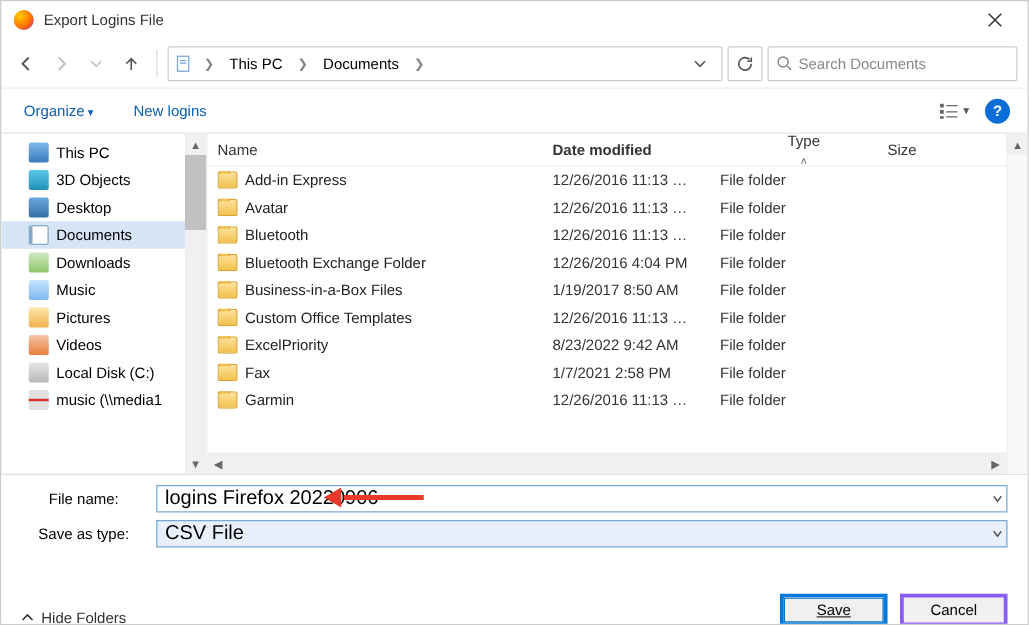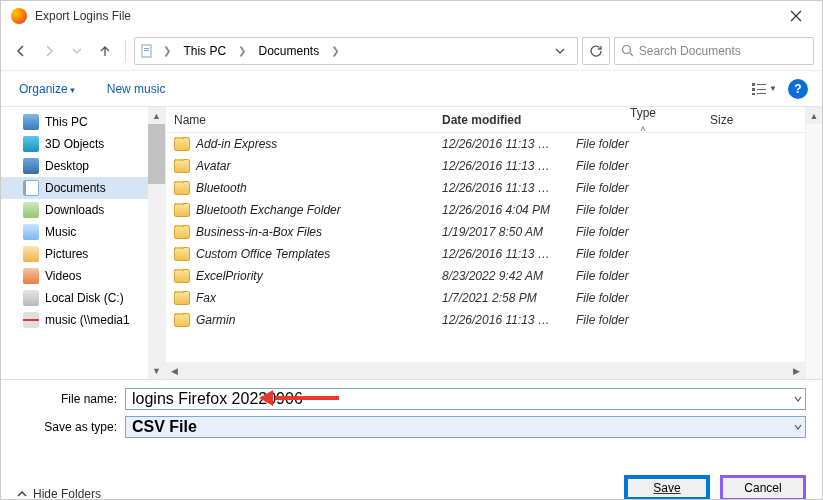--- a/index.html
+++ b/index.html
@@ -41,37 +41,37 @@
 .tree-item.selected { background:#d5e5f5;}
 .files-panel { flex:1; display:flex; flex-direction:column; position:relative;}
 .col-headers { height:26px; display:flex; align-items:center; border-bottom:1px solid #eee; padding-left:8px; color:#333;}
 .col { display:flex; align-items:center; gap:4px;}
 .col-name { width: 268px;}
 .col-date { width: 134px; font-weight: bold;}
 .col-type { width: 134px; flex-direction: column;}
 .col-size { flex:1;align-items:center;}
 .sort-arrow { font-size:9px; color:#666;}
 .files-list { flex:1; overflow:hidden;}
-.file-row { height:22px; display:flex; align-items:center; padding-left:8px;font-style:italic;}
+.file-row { height:22px; display:flex; align-items:center; padding-left:8px;}
 .file-row .cell { overflow:hidden; text-overflow:ellipsis; white-space:nowrap; color:#222;}
 .file-row .cell.name { width:268px; display:flex; align-items:center; gap:6px;}
 .file-row .cell.date { width:134px; color:#333;}
 .file-row .cell.type { width:134px; color:#333;}
 .folder-icon { width:16px; height:14px; background: linear-gradient(#ffe29a,#f2c14e); border:1px solid #d9a53a; border-radius:2px; position:relative;}
 .folder-icon::before { content:""; position:absolute; top:-4px; left:0; width:7px; height:4px; background:#f2c14e; border-radius:1px 1px 0 0; border:1px solid #d9a53a; border-bottom:none;}
 .files-hscroll { height:17px; background:#f0f0f0; display:flex; align-items:center; justify-content:space-between; padding:0;}
 .hs-arrow { width:17px; height:17px; display:flex; align-items:center; justify-content:center; color:#666; font-size:9px;}
 .right-gutter { width:17px; background:#f8f8f8; border-left:1px solid #eee;}
 .right-gutter .gutter-up { height:17px; display:flex;align-items:center;justify-content:center;font-size:9px;color:#666;background:#f0f0f0;}
 .form-area { height:64px; border-top:1px solid #e0e0e0; padding:8px 16px; display:flex; flex-direction:column; gap:6px; background:#fff;}
 .form-row { display:flex; align-items:center; gap:8px;}
-.form-label { width:100px; text-align:right; }
+.form-label { width:100px; text-align:center; }
 .form-input-wrap { flex:1; position:relative;}
 .form-input { width:100%; height:22px; border:1px solid #7aa7d8; padding:0 18px 0 6px; outline:none; font-size:16px;}
-.form-input.sel { background:#e8f0fb;font-weight:bold;}
+.form-input.sel { background:#e8f0fb;}
 .form-dd-btn { position:absolute; right:0; top:0; width:16px; height:22px; display:flex; align-items:center; justify-content:center; color:#555; cursor:pointer;}
 .bottom-bar { height:58px; display:flex; align-items:flex-end; padding:0 16px; background:#fff;}
 .hide-folders { display:flex; align-items:center; gap:6px; cursor:pointer; color:#333;}
 .btns { margin-left:auto; display:flex; gap:10px;}
 .win-btn { min-width:86px; height:26px; border:3px solid #8b5cf6; background:#f0f0f0; display:flex; align-items:center; justify-content:center; cursor:pointer; padding:0 14px;}
 .win-btn.primary { border-color:#0078d7; box-shadow: inset 0 0 0 1px #0078d7;}
 .arrow-annotation { position:absolute; left:258px; top:389px; width:80px; height:16px; pointer-events:none;}
 .arrow-body { position:absolute; right:0; top:6px; width:64px; height:4px; background:#e63a2b;}
 .arrow-head { position:absolute; left:0; top:0; width:0; height:0; border-top:8px solid transparent; border-bottom:8px solid transparent; border-right:14px solid #e63a2b;}
 
@@ -152,21 +152,21 @@
     <svg width="13" height="13">
         <circle cx="5.5" cy="5.5" r="4" stroke="#888" stroke-width="1.2" fill="none"></circle>
         <path d="M9 9 L12 12" stroke="#888" stroke-width="1.2"></path>
       </svg>
     <input placeholder="Search Documents" style="">
   </div>
 </div>
 
 <div class="toolbar">
   <span class="tb-link tb-dd">Organize</span>
-  <span class="tb-link">New music</span>
+  <span class="tb-link">New logins</span>
   <div class="tb-right">
     <div class="view-btn">
       <svg width="18" height="14">
           <rect x="1" y="1" width="3" height="3" fill="#666"></rect>
           <rect x="1" y="6" width="3" height="3" fill="#666"></rect>
           <rect x="1" y="11" width="3" height="2" fill="#666"></rect>
           <rect x="6" y="2" width="9" height="1" fill="#666"></rect>
           <rect x="6" y="7" width="9" height="1" fill="#666"></rect>
           <rect x="6" y="11" width="9" height="1" fill="#666"></rect>
         </svg>

